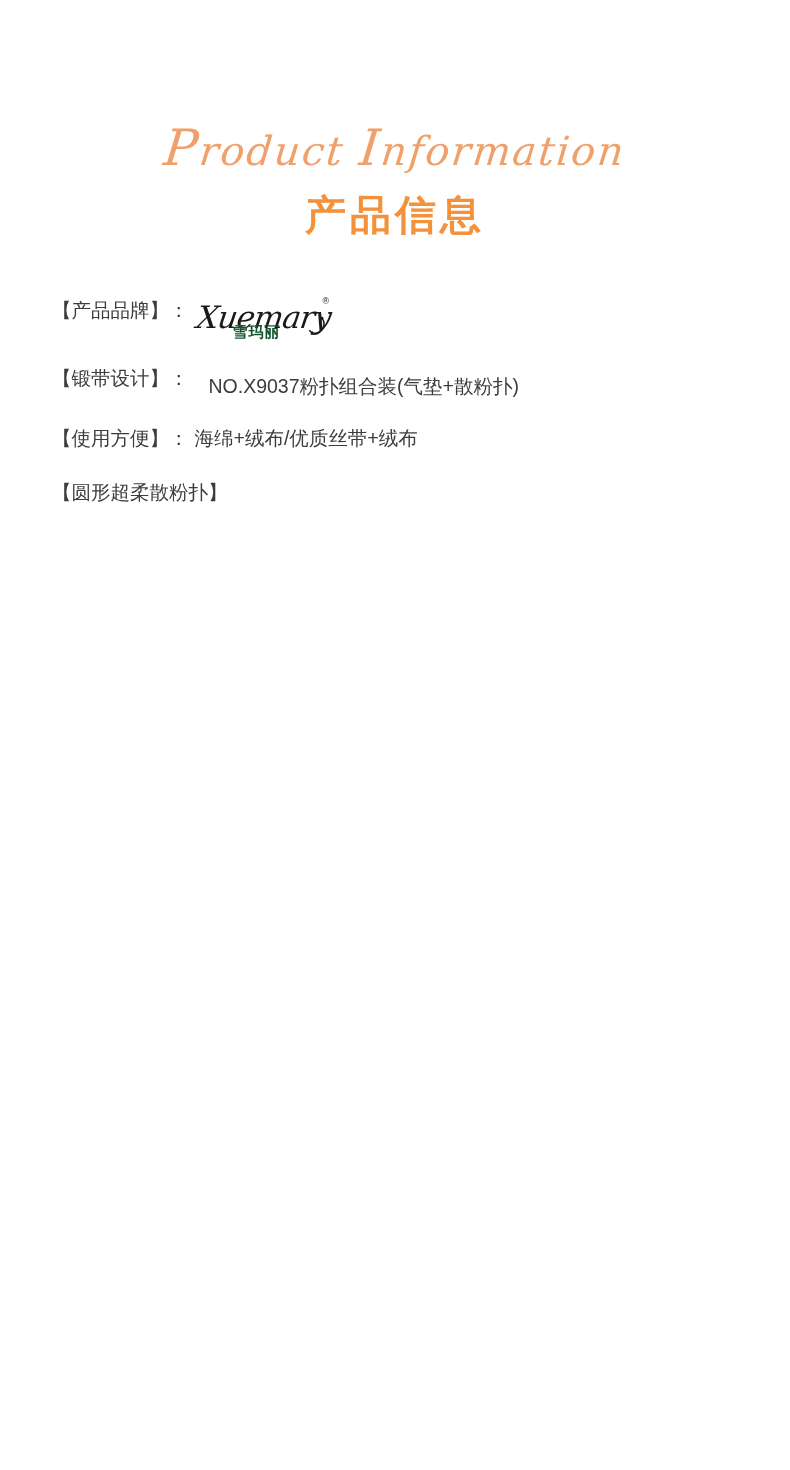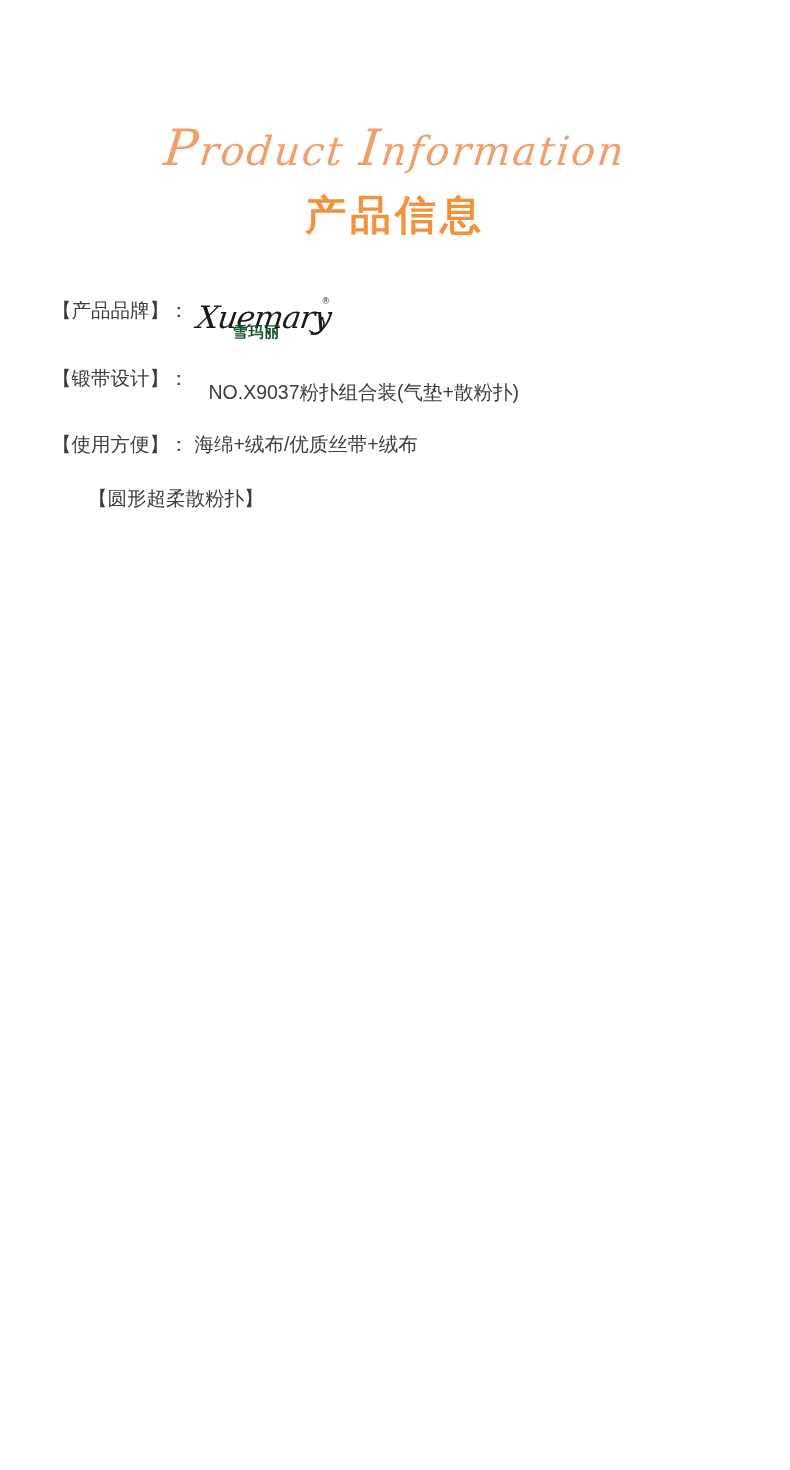--- a/index.html
+++ b/index.html
@@ -64,21 +64,21 @@
   .spec-label {
     white-space: nowrap;
     flex: 0 0 auto;
   }
   .spec-value {
     padding-left: 6px;
   }
   .spec-value .line2 {
     display: block;
     padding-left: 14px;
-    margin-top: 14px;
+    margin-top: 8px;
   }
 
   
   .brand-logo {
     position: relative;
     width: 150px;
     height: 46px;
     margin-left: 8px;
     flex: 0 0 auto;
   }
@@ -119,21 +119,20 @@
 
   
   .section {
     padding: 0 42px 0 52px;
     margin-top: 26px;
   }
   .section-head {
     font-size: 19.5px;
     color: #3c3c3c;
     margin-bottom: 12px;
-    margin-left: 36px;
   }
   .section-body {
     font-size: 19.5px;
     line-height: 1.82;
     color: #3c3c3c;
     letter-spacing: 0px;
   }
 
   
   .photo-area {

